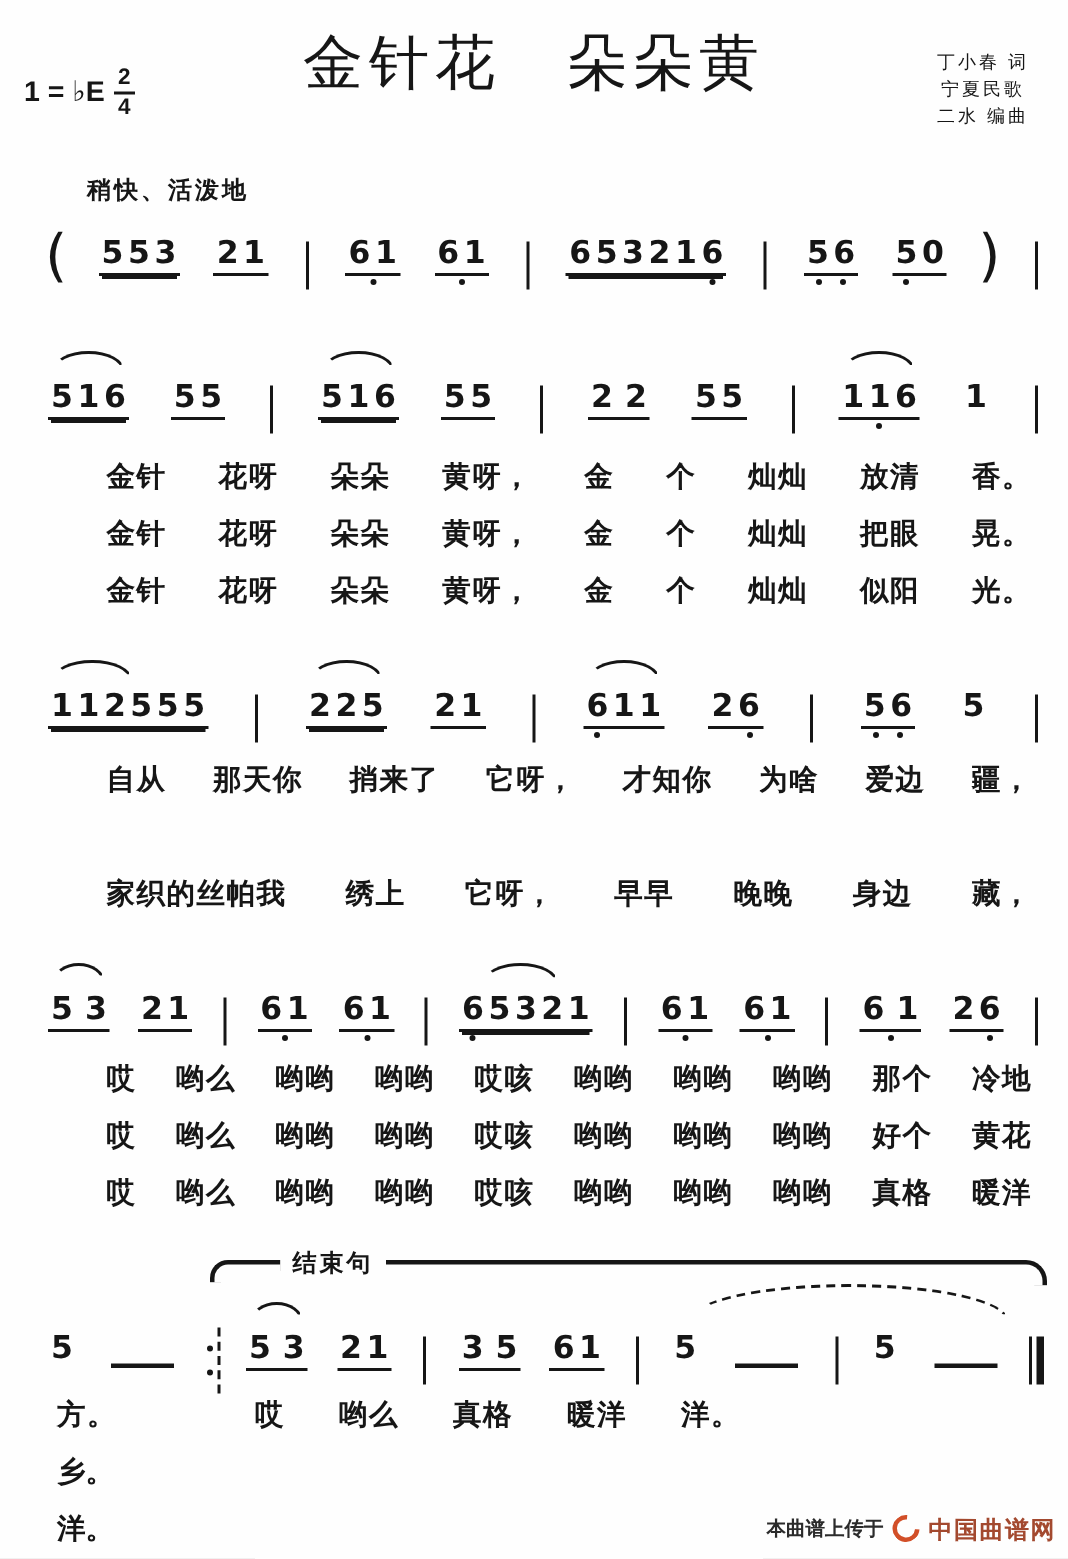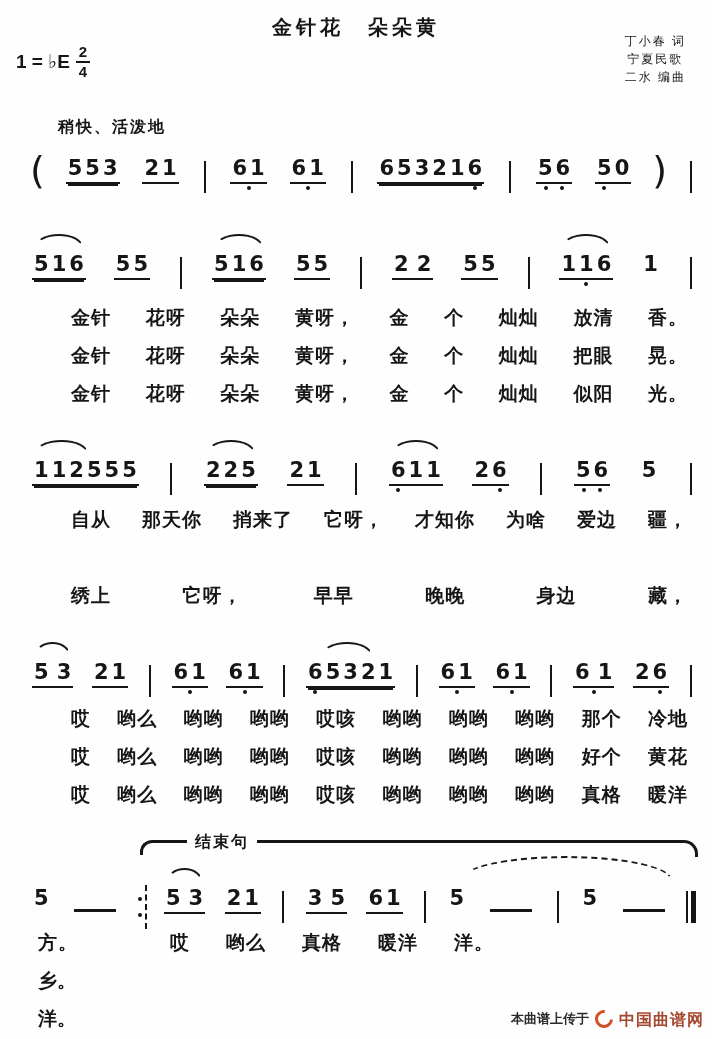--- a/index.html
+++ b/index.html
@@ -1,21 +1,21 @@
 <!DOCTYPE html>
 <html><head>
 <meta charset="utf-8">
 <style>
   html,body{margin:0;padding:0;background:#e8e8e8;}
   .page{position:relative;width:712px;height:1039px;margin:0 auto;background:#fefefe;
         color:#161616;font-family:"Liberation Sans","DejaVu Sans",sans-serif;overflow:hidden;}
 
   
   .title{position:absolute;top:14px;left:0;right:0;text-align:center;
-         font-size:20px;font-weight:700;letter-spacing:4px;}
+         font-size:40px;font-weight:400;letter-spacing:4px;}
   .keysig{position:absolute;top:44px;left:16px;display:flex;align-items:center;gap:6px;
           font-size:19px;font-weight:700;}
   .frac{display:inline-flex;flex-direction:column;align-items:center;font-size:15px;
         font-weight:700;line-height:1.05;}
   .frac .mid{width:14px;border-top:2px solid #161616;margin:1px 0;}
   .credits{position:absolute;top:32px;right:26px;font-size:12px;font-weight:400;
            line-height:1.5;letter-spacing:2px;text-align:center;}
 
   
   .tempo{position:absolute;top:117px;left:58px;font-size:16px;font-weight:700;letter-spacing:2px;}
@@ -469,20 +469,21 @@
       <span>自从</span>
       <span>那天你</span>
       <span>捎来了</span>
       <span>它呀，</span>
       <span>才知你</span>
       <span>为啥</span>
       <span>爱边</span>
       <span>疆，</span>
     </div>
   <div class="lrow" style="top:583px">
+      <span>家织的丝帕我</span>
       <span>绣上</span>
       <span>它呀，</span>
       <span>早早</span>
       <span>晚晚</span>
       <span>身边</span>
       <span>藏，</span>
     </div>
 
   <div class="mline" style="top:640px">
       <div class="grp u1">

